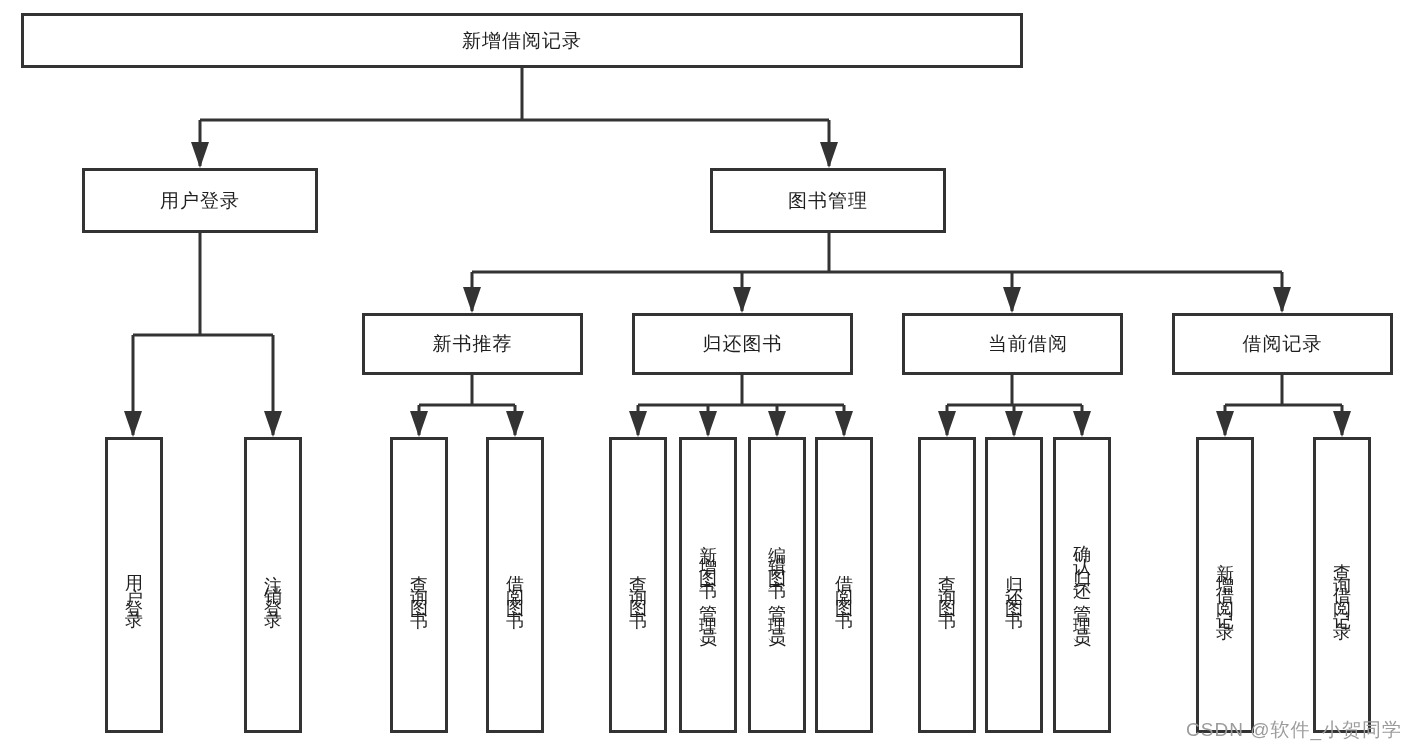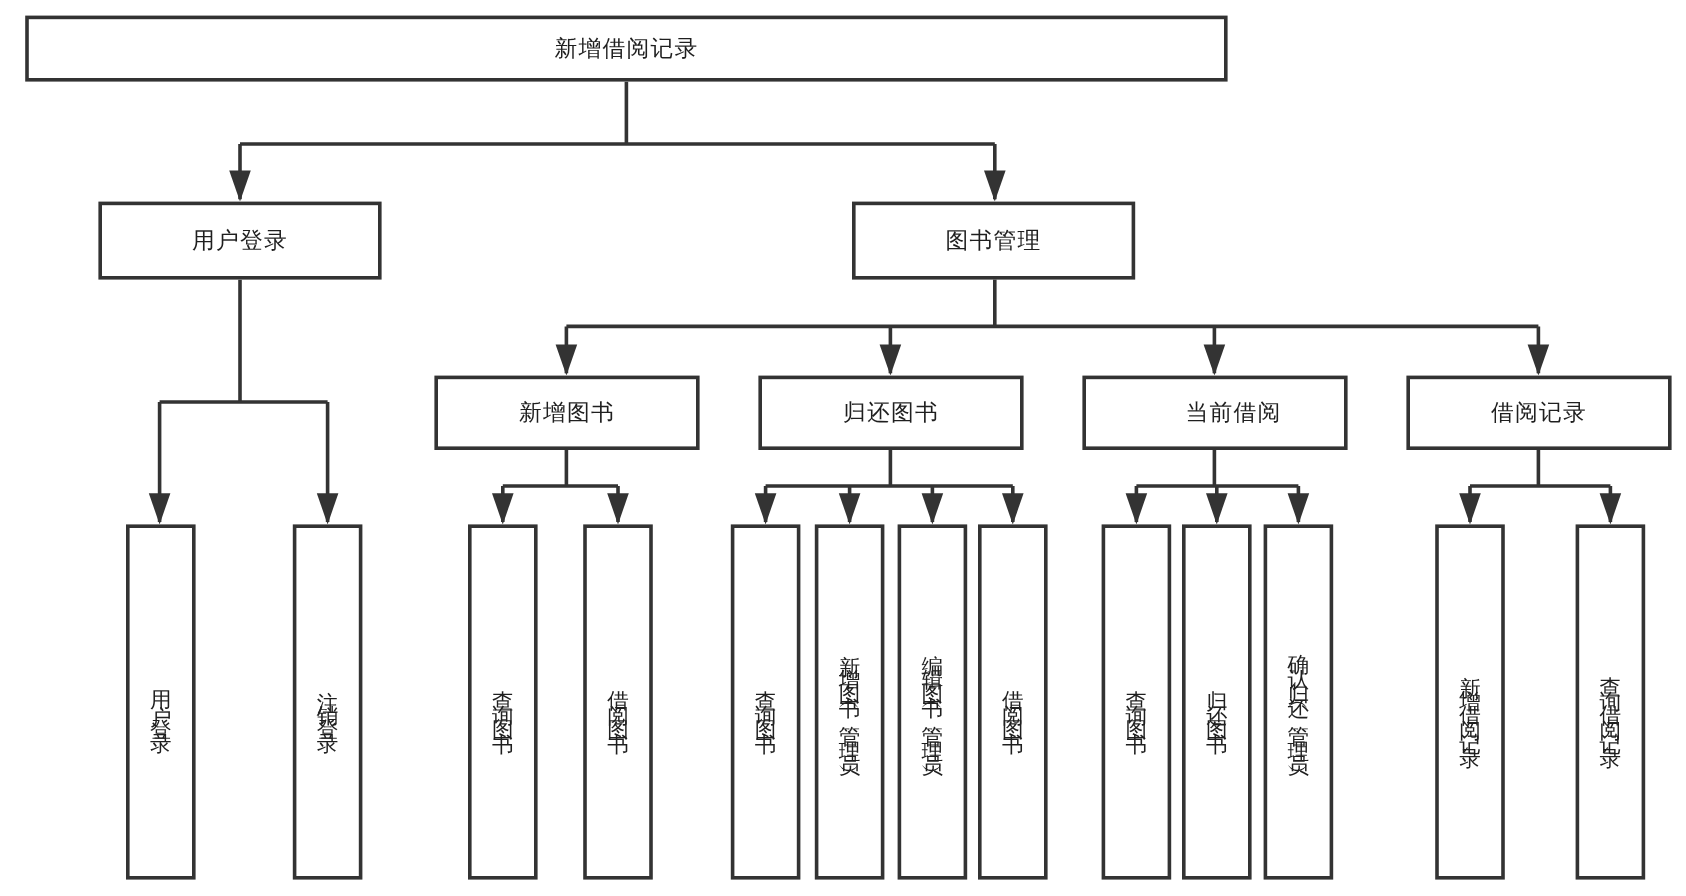--- a/index.html
+++ b/index.html
@@ -114,21 +114,21 @@
   </div>
 
   <div class="box lvl2" style="left:82px;">
     <span class="h-label">用户登录</span>
   </div>
   <div class="box lvl2" style="left:710px;">
     <span class="h-label">图书管理</span>
   </div>
 
   <div class="box lvl3" style="left:362px;">
-    <span class="h-label">新增图书</span>
+    <span class="h-label">新书推荐</span>
   </div>
   <div class="box lvl3" style="left:632px;">
     <span class="h-label">归还图书</span>
   </div>
   <div class="box lvl3" style="left:902px;padding-left:31px;">
     <span class="h-label">当前借阅</span>
   </div>
   <div class="box lvl3" style="left:1172px;">
     <span class="h-label">借阅记录</span>
   </div>
@@ -170,13 +170,14 @@
     <span class="v-label">确认归还（管理员）</span>
   </div>
 
   <div class="box leaf" style="left:1196px;">
     <span class="v-label">新增借阅记录</span>
   </div>
   <div class="box leaf" style="left:1313px;">
     <span class="v-label">查询借阅记录</span>
   </div>
 
+  <div class="watermark">CSDN @软件_小贺同学</div>
 </div>
 
 </body></html>

